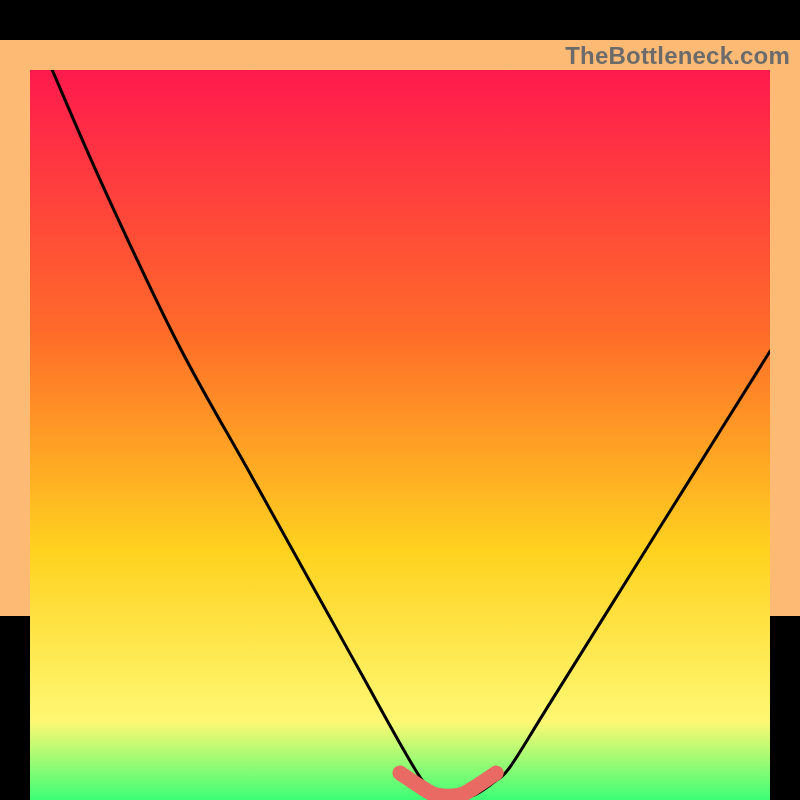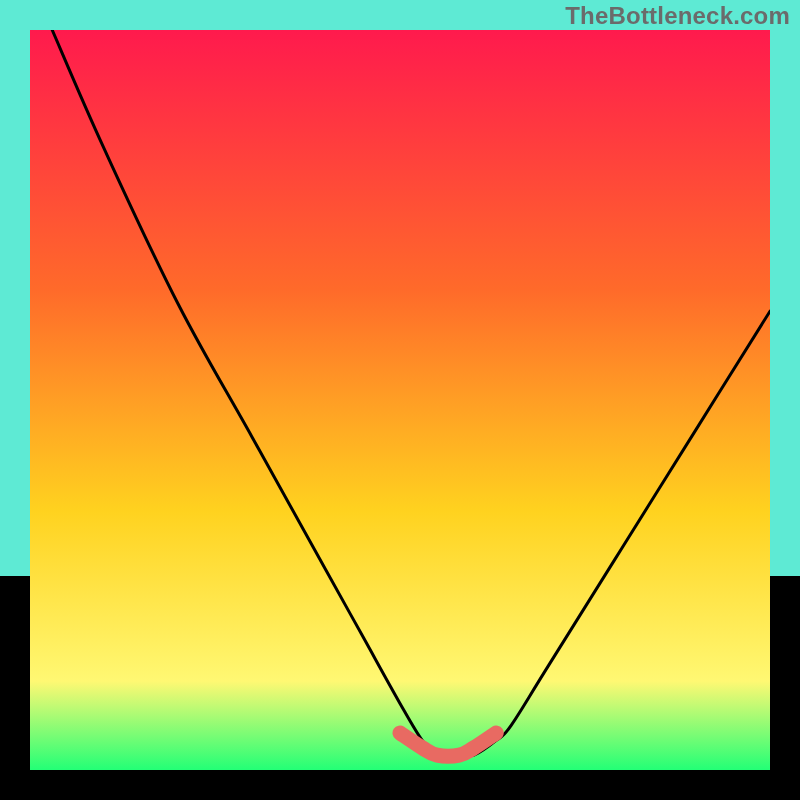--- a/index.html
+++ b/index.html
@@ -8,21 +8,22 @@
     width: 800px;
     height: 800px;
     background: #000;
     font-family: Arial, Helvetica, sans-serif;
     overflow: hidden;
   }
   .frame {
     position: relative;
     width: 800px;
     height: 576px;
-    background: #5eead4;
+    background: #fdba74;
+    margin-top: 40px;
   }
   .watermark {
     position: absolute;
     top: 2px;
     right: 10px;
     color: #6b6b6b;
     font-size: 24px;
     font-weight: 600;
     letter-spacing: 0.2px;
     user-select: none;

